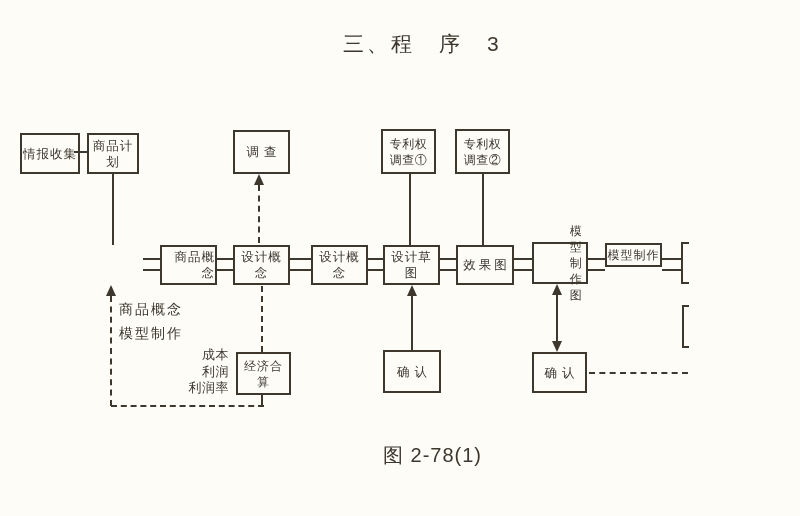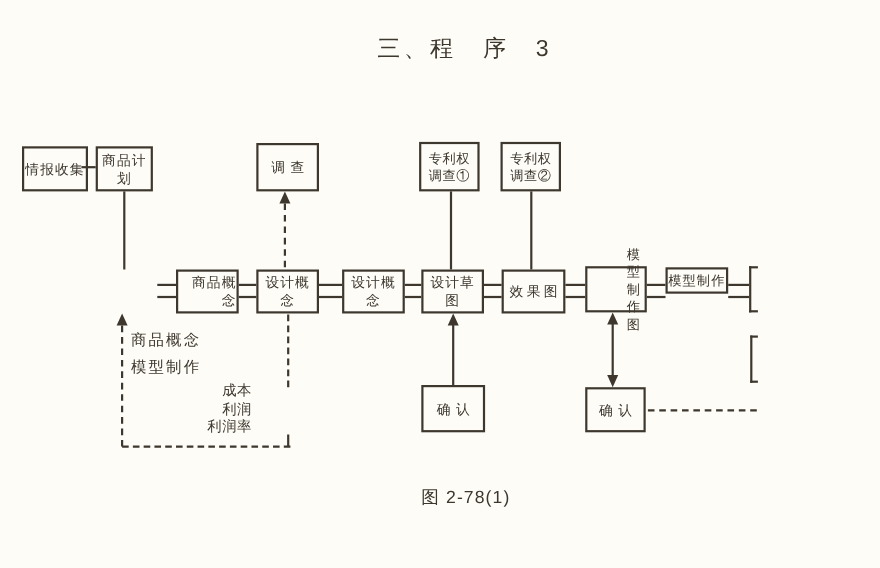--- a/index.html
+++ b/index.html
@@ -37,21 +37,21 @@
   .arrow-down {
     position:absolute; width:0; height:0;
     border-left:5px solid transparent; border-right:5px solid transparent;
     border-top:11px solid var(--ink);
   }
   .bracket {
     position:absolute; border:2px solid var(--ink); border-right:none;
     background:transparent;
   }
   .note { position:absolute; font-size:14px; letter-spacing:2px; color:var(--ink); white-space:pre-line; }
-  .caption { position:absolute; font-size:16px; letter-spacing:1px; color:var(--ink); }
+  .caption { position:absolute; font-size:20px; letter-spacing:1px; color:var(--ink); }
   .footer { position:absolute; font-size:15.5px; letter-spacing:1.5px; color:var(--ink); }
 </style>
 </head>
 <body>
 
 <div class="page">
 
   <div class="title" style="left:343px;top:30px;text-align:right;">三、程　序　3</div>
 
   <div class="box" style="left:20px;top:133px;width:60px;height:41px;">情报收集</div>
@@ -64,20 +64,21 @@
 
   <div class="box" style="left:160px;top:245px;width:57px;height:40px;text-align:right;">商品概念</div>
   <div class="box" style="left:233px;top:245px;width:57px;height:40px;">设计概念</div>
   <div class="box" style="left:311px;top:245px;width:57px;height:40px;">设计概念</div>
   <div class="box" style="left:383px;top:245px;width:57px;height:40px;">设计草图</div>
   <div class="box" style="left:456px;top:245px;width:58px;height:40px;letter-spacing:3px;text-indent:3px;">效果图</div>
   <div class="box" style="left:532px;top:242px;width:56px;height:42px;font-size:12px;letter-spacing:0.5px;padding-left:32px;">模型
 制作图</div>
   <div class="box" style="left:605px;top:243px;width:57px;height:24px;font-size:12px;">模型制作</div>
 
+  <div class="box" style="left:236px;top:352px;width:55px;height:43px;font-size:12px;">经济合算</div>
   <div class="box spread" style="left:383px;top:350px;width:58px;height:43px;">确认</div>
   <div class="box spread" style="left:532px;top:352px;width:55px;height:41px;">确认</div>
 
   <div class="bracket" style="left:681px;top:242px;width:8px;height:42px;"></div>
   <div class="bracket" style="left:682px;top:305px;width:7px;height:43px;"></div>
 
   <div class="hline" style="left:74px;top:151px;width:13px;"></div>
   <div class="vline" style="left:112px;top:174px;height:71px;"></div>
   <div class="vline" style="left:409px;top:174px;height:71px;"></div>
   <div class="vline" style="left:482px;top:174px;height:71px;"></div>

